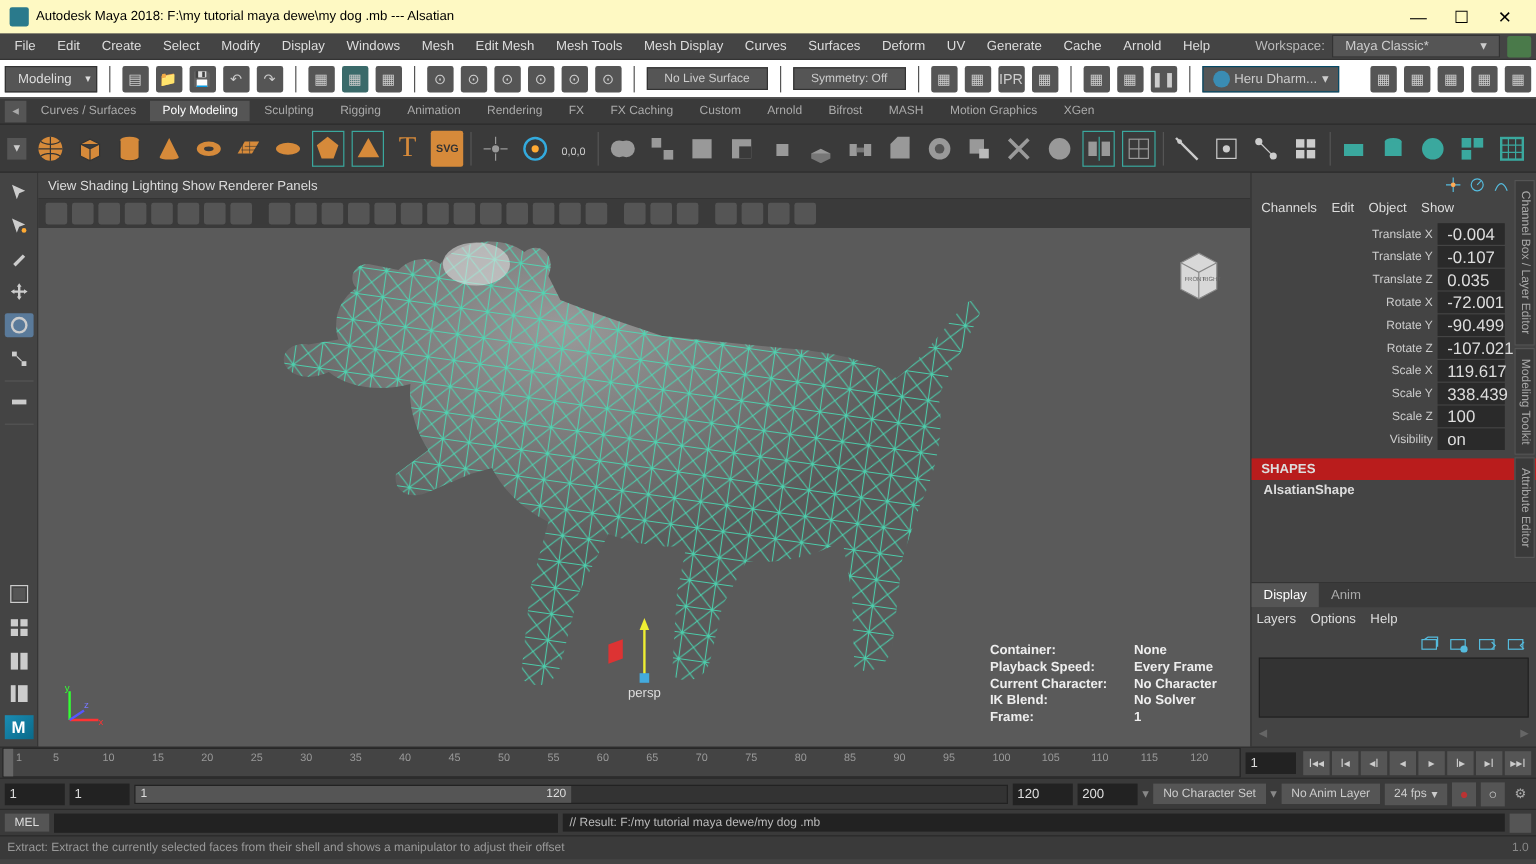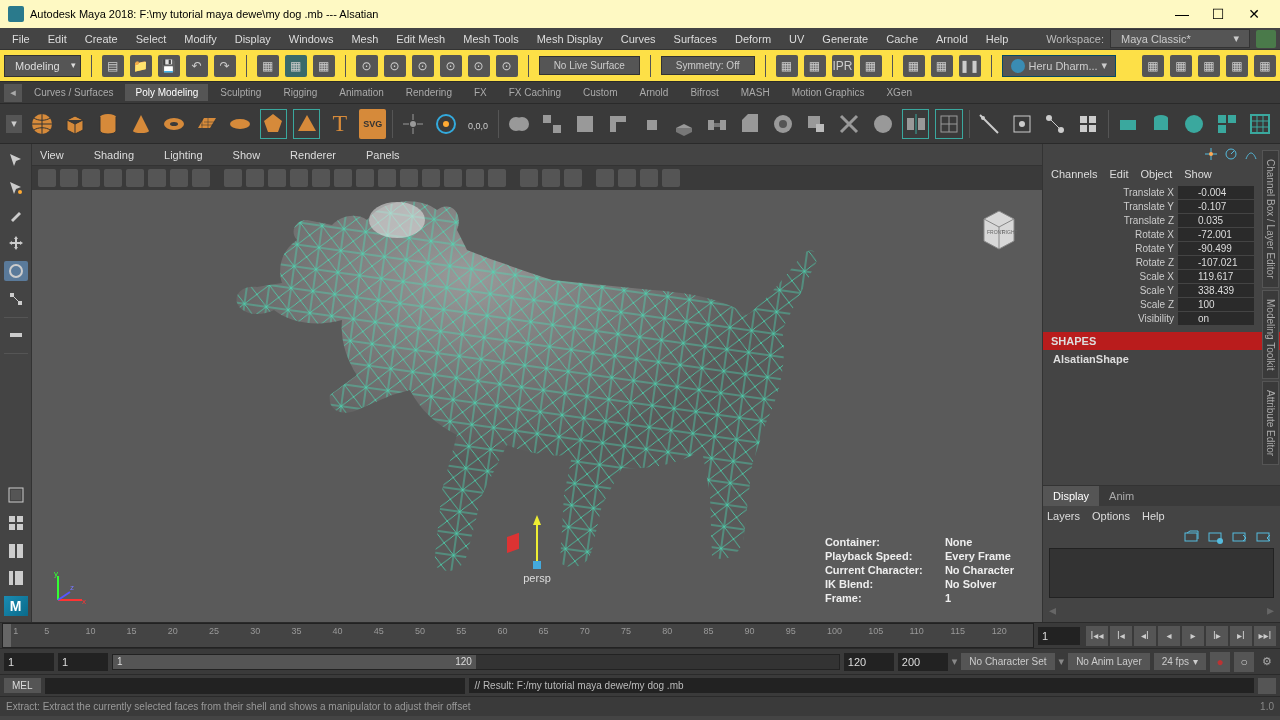--- a/index.html
+++ b/index.html
@@ -6,21 +6,21 @@
 body { width:1280px; height:720px; background:#444; overflow:hidden; font-size:11px; color:#ccc; }
 .titlebar { height:28px; background:#fef9c3; color:#000; display:flex; align-items:center; padding:0 8px; }
 .titlebar .ticon { width:16px; height:16px; background:#2a7a8c; margin-right:6px; border-radius:2px; }
 .titlebar .spacer { flex:1; }
 .winbtn { width:36px; height:28px; display:flex; align-items:center; justify-content:center; color:#000; font-size:14px; }
 .menubar { height:22px; background:#444; display:flex; align-items:center; padding:0 4px; gap:2px; border-bottom:1px solid #333; }
 .menubar .mitem { padding:2px 8px; color:#ddd; font-size:11px; }
 .menubar .wslabel { color:#bbb; padding-right:4px; }
 .menubar .wsdrop { background:#555; padding:2px 10px; border:1px solid #333; width:140px; display:flex; justify-content:space-between; align-items:flex-end; }
 .menubar .lockico { width:20px; height:18px; background:#4a7a4a; margin-left:4px; border-radius:2px; }
-.toolbar { height:32px; background:#fde047; display:flex; align-items:center; padding:0 4px; gap:6px; border-bottom:1px solid #2a2a2a; }
+.toolbar { height:32px; background:#ffffff; display:flex; align-items:center; padding:0 4px; gap:6px; border-bottom:1px solid #2a2a2a; }
 .toolbar .moddrop { background:#555; padding:4px 20px 4px 10px; color:#ddd; position:relative; border:1px solid #333; }
 .toolbar .moddrop:after { content:"▾"; position:absolute; right:4px; top:4px; font-size:9px; }
 .toolbar .sep { width:1px; height:22px; background:#555; margin:0 4px; }
 .ticn { width:22px; height:22px; background:#555; border-radius:2px; display:flex; align-items:center; justify-content:center; color:#ccc; font-size:12px; }
 .toolbar .livesurf { background:#555; padding:3px 14px; color:#ccc; border:1px solid #333; font-size:10px; }
 .toolbar .userbtn { background:#555; padding:3px 8px; color:#ccc; border:1px solid #064a67; display:flex; align-items:center; gap:4px; }
 .toolbar .userico { width:14px; height:14px; background:#3a8cb3; border-radius:50%; }
 .shelftabs { height:22px; background:#3a3a3a; display:flex; align-items:center; padding:0 4px; gap:2px; border-bottom:1px solid #2a2a2a; }
 .shelftabs .tab { padding:3px 10px; color:#aaa; font-size:10px; }
 .shelftabs .tab.active { background:#555; color:#fff; }
@@ -34,21 +34,21 @@
 .shelfsep { width:1px; height:28px; background:#555; }
 .shelficn.svgtxt { background:#d68a3a; color:#333; font-size:9px; font-weight:bold; border-radius:2px; }
 .shelficn.ttxt { color:#d68a3a; font-size:24px; font-family:serif; }
 .main { display:flex; height:478px; }
 .leftbar { width:32px; background:#444; border-right:1px solid #333; display:flex; flex-direction:column; align-items:center; padding-top:6px; gap:8px; }
 .leftbar .tool { width:24px; height:24px; display:flex; align-items:center; justify-content:center; color:#ccc; font-size:16px; }
 .leftbar .tool.active { background:#5a7a9a; border-radius:2px; }
 .leftbar .sep { height:1px; width:24px; background:#555; }
 .leftbar .mlogo { margin-top:auto; margin-bottom:6px; width:24px; height:24px; background:linear-gradient(135deg,#1a8cb3,#0a6a8a); display:flex; align-items:center; justify-content:center; color:#fff; font-weight:bold; font-size:14px; }
 .viewport { flex:1; background:#444; display:flex; flex-direction:column; position:relative; }
-.vpmenu { height:22px; background:#444; display:flex; align-items:center; padding:0 8px; gap:30px; border-bottom:1px solid #333; }
+.vpmenu { height:22px; background:#444; display:flex; align-items:center; padding:0 8px; gap:3px; border-bottom:1px solid #333; }
 .vpmenu .mitem { color:#ddd; font-size:11px; }
 .vpiconbar { height:24px; background:#3a3a3a; display:flex; align-items:center; padding:0 6px; gap:4px; }
 .vpicn { width:18px; height:18px; background:#555; border-radius:2px; }
 .vpcanvas { flex:1; background:#5a5a5a; position:relative; overflow:hidden; }
 .dogsvg { position:absolute; left:150px; top:5px; width:640px; height:400px; }
 .viewcube { position:absolute; right:18px; top:14px; width:50px; height:50px; }
 .axis { position:absolute; left:18px; bottom:14px; width:40px; height:40px; }
 .hud { position:absolute; right:28px; bottom:16px; font-size:11px; color:#eee; }
 .hud .row { display:flex; margin-bottom:2px; }
 .hud .lbl { width:120px; font-weight:bold; }
@@ -59,21 +59,21 @@
 .sidetabs { position:absolute; right:0; top:6px; width:18px; }
 .sidetab { writing-mode:vertical-rl; background:#3a3a3a; color:#aaa; padding:8px 2px; font-size:10px; margin-bottom:2px; border:1px solid #555; }
 .rp-iconrow { height:20px; display:flex; justify-content:flex-end; align-items:center; padding:0 22px 0 8px; gap:6px; }
 .rp-iconrow .ic { width:14px; height:14px; }
 .chanmenu { display:flex; gap:12px; padding:4px 8px; color:#ddd; font-size:11px; }
 .chanmenu span { cursor:default; }
 .objname { padding:4px 8px; color:#eee; font-weight:bold; font-size:11px; }
 .attrs { padding:2px 8px 2px 22px; }
 .attrs .arow { display:flex; justify-content:flex-end; align-items:center; margin-bottom:1px; padding-right:18px; }
 .attrs .albl { color:#ccc; font-size:10px; text-align:right; padding-right:4px; }
-.attrs .aval { width:76px; background:#2a2a2a; color:#ddd; font-size:10px; padding:1px 20px; text-align:left; }
+.attrs .aval { width:56px; background:#2a2a2a; color:#ddd; font-size:14px; padding:1px 8px; text-align:left; }
 .shapeshdr { background:#b91c1c; padding:3px 8px; color:#ddd; font-weight:bold; font-size:11px; margin-top:4px; }
 .shapename { padding:3px 10px; color:#ddd; font-size:11px; font-weight:bold; }
 .layerpanel { margin-top:auto; border-top:1px solid #333; }
 .layertabs { display:flex; background:#3a3a3a; }
 .layertabs .lt { padding:4px 10px; color:#aaa; font-size:11px; }
 .layertabs .lt.active { background:#555; color:#fff; }
 .layermenu { display:flex; gap:12px; padding:4px 4px; color:#ddd; font-size:11px; }
 .layericons { display:flex; justify-content:flex-end; padding:4px 8px 4px 8px; gap:8px; }
 .layericons .li { width:16px; height:14px; }
 .layerlist { height:50px; background:#333; margin:0 6px 4px 6px; border:1px solid #222; }

